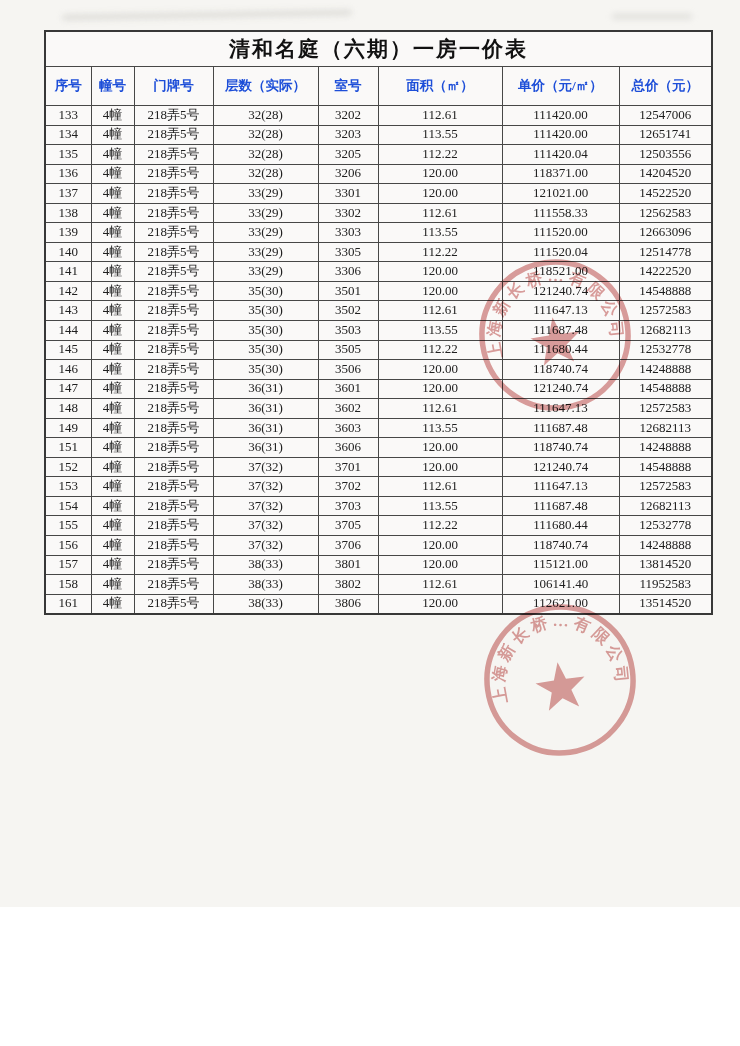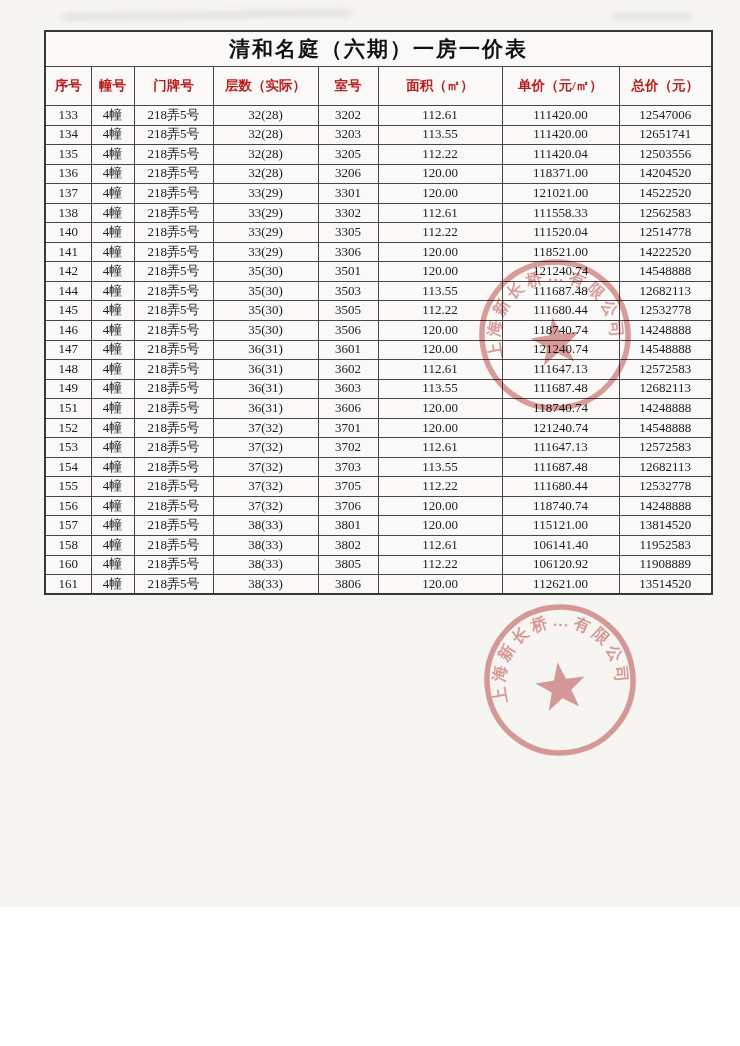--- a/index.html
+++ b/index.html
@@ -27,21 +27,21 @@
     border:1px solid #474747;
     text-align:center;vertical-align:middle;
     padding:0;line-height:1.15;
     overflow:hidden;white-space:nowrap;
   }
   .title-cell{
     height:34px;font-size:21px;font-weight:bold;
     letter-spacing:2px;color:#111;
   }
   .price-table thead th{
-    height:38px;font-size:13.5px;font-weight:bold;color:#b91c1c;
+    height:38px;font-size:13.5px;font-weight:bold;color:#1d4ed8;
   }
   .price-table tbody tr{height:19.55px;}
   .price-table tbody td{font-size:13px;color:#202020;}
   
   .stamp{
     position:absolute;width:160px;height:160px;
     color:#c0504d;opacity:.55;
     mix-blend-mode:multiply;
     transform:rotate(-8deg);
     pointer-events:none;
@@ -160,20 +160,30 @@
             <td>138</td>
             <td>4幢</td>
             <td>218弄5号</td>
             <td>33(29)</td>
             <td>3302</td>
             <td>112.61</td>
             <td>111558.33</td>
             <td>12562583</td>
           </tr>
           <tr>
+            <td>139</td>
+            <td>4幢</td>
+            <td>218弄5号</td>
+            <td>33(29)</td>
+            <td>3303</td>
+            <td>113.55</td>
+            <td>111520.00</td>
+            <td>12663096</td>
+          </tr>
+          <tr>
             <td>140</td>
             <td>4幢</td>
             <td>218弄5号</td>
             <td>33(29)</td>
             <td>3305</td>
             <td>112.22</td>
             <td>111520.04</td>
             <td>12514778</td>
           </tr>
           <tr>
@@ -190,20 +200,30 @@
             <td>142</td>
             <td>4幢</td>
             <td>218弄5号</td>
             <td>35(30)</td>
             <td>3501</td>
             <td>120.00</td>
             <td>121240.74</td>
             <td>14548888</td>
           </tr>
           <tr>
+            <td>143</td>
+            <td>4幢</td>
+            <td>218弄5号</td>
+            <td>35(30)</td>
+            <td>3502</td>
+            <td>112.61</td>
+            <td>111647.13</td>
+            <td>12572583</td>
+          </tr>
+          <tr>
             <td>144</td>
             <td>4幢</td>
             <td>218弄5号</td>
             <td>35(30)</td>
             <td>3503</td>
             <td>113.55</td>
             <td>111687.48</td>
             <td>12682113</td>
           </tr>
           <tr>
@@ -328,30 +348,20 @@
           </tr>
           <tr>
             <td>158</td>
             <td>4幢</td>
             <td>218弄5号</td>
             <td>38(33)</td>
             <td>3802</td>
             <td>112.61</td>
             <td>106141.40</td>
             <td>11952583</td>
-          </tr>
-          <tr>
-            <td>160</td>
-            <td>4幢</td>
-            <td>218弄5号</td>
-            <td>38(33)</td>
-            <td>3805</td>
-            <td>112.22</td>
-            <td>106120.92</td>
-            <td>11908889</td>
           </tr>
           <tr>
             <td>161</td>
             <td>4幢</td>
             <td>218弄5号</td>
             <td>38(33)</td>
             <td>3806</td>
             <td>120.00</td>
             <td>112621.00</td>
             <td>13514520</td>

